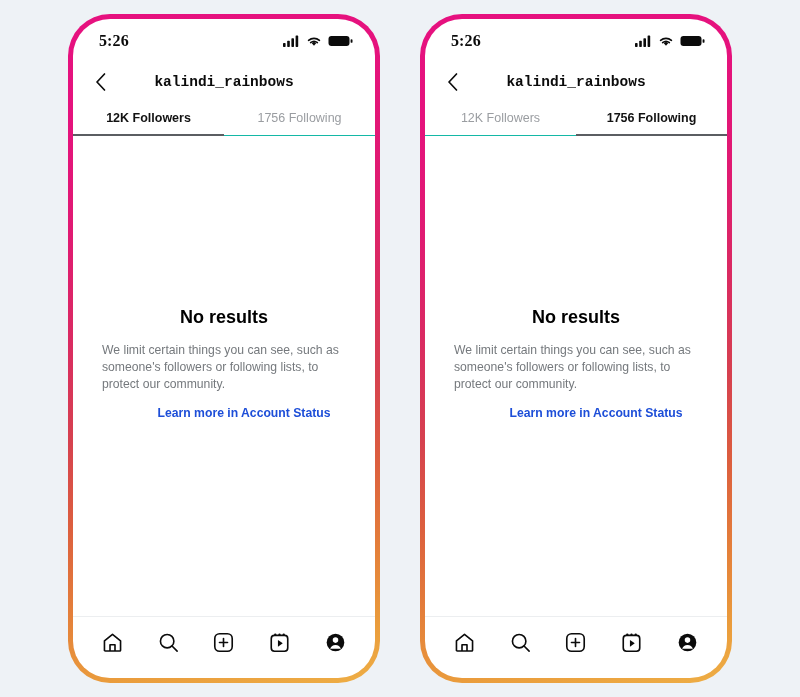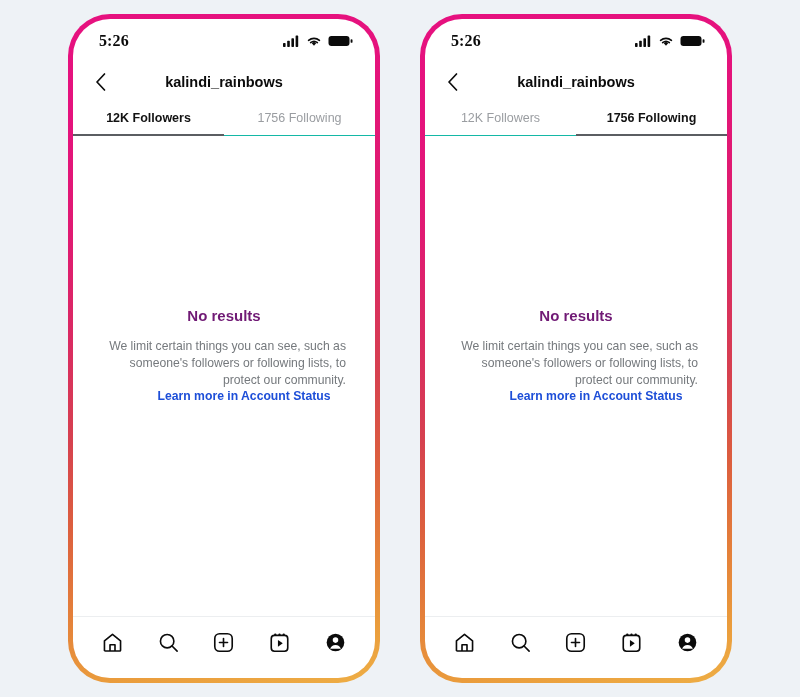--- a/index.html
+++ b/index.html
@@ -97,20 +97,21 @@
   }
   .header-title {
     position: absolute;
     left: 0;
     right: 0;
     text-align: center;
     font-size: 14.5px;
     font-weight: bold;
     color: #0b0b0b;
     pointer-events: none;
+    font-family: Liberation Mono, monospace;
   }
 
   
   .tabs {
     flex: 0 0 34px;
     height: 34px;
     display: flex;
     border-bottom: 1px solid #14b8a6;
     position: relative;
   }
@@ -143,31 +144,32 @@
   .content {
     flex: 1 1 auto;
     display: flex;
     flex-direction: column;
     align-items: center;
     justify-content: flex-start;
     padding-top: 171px;
     box-sizing: border-box;
   }
   .no-results-title {
-    font-size: 15px;
-    font-weight: bold;
-    color: #701a75;
+    font-size: 18px;
+    font-weight: bold;
+    color: #000000;
     margin-bottom: 14px;
   }
   .no-results-body {
     font-size: 12.2px;
     line-height: 17px;
     color: #75797d;
-    text-align: right;
+    text-align: left;
     max-width: 244px;
+    margin-bottom: 13px;
   }
   .learn-link {
     font-size: 12.2px;
     font-weight: bold;
     color: #1d4ed8;
     cursor: pointer;
     margin-left: 40px;
   }
 
   

